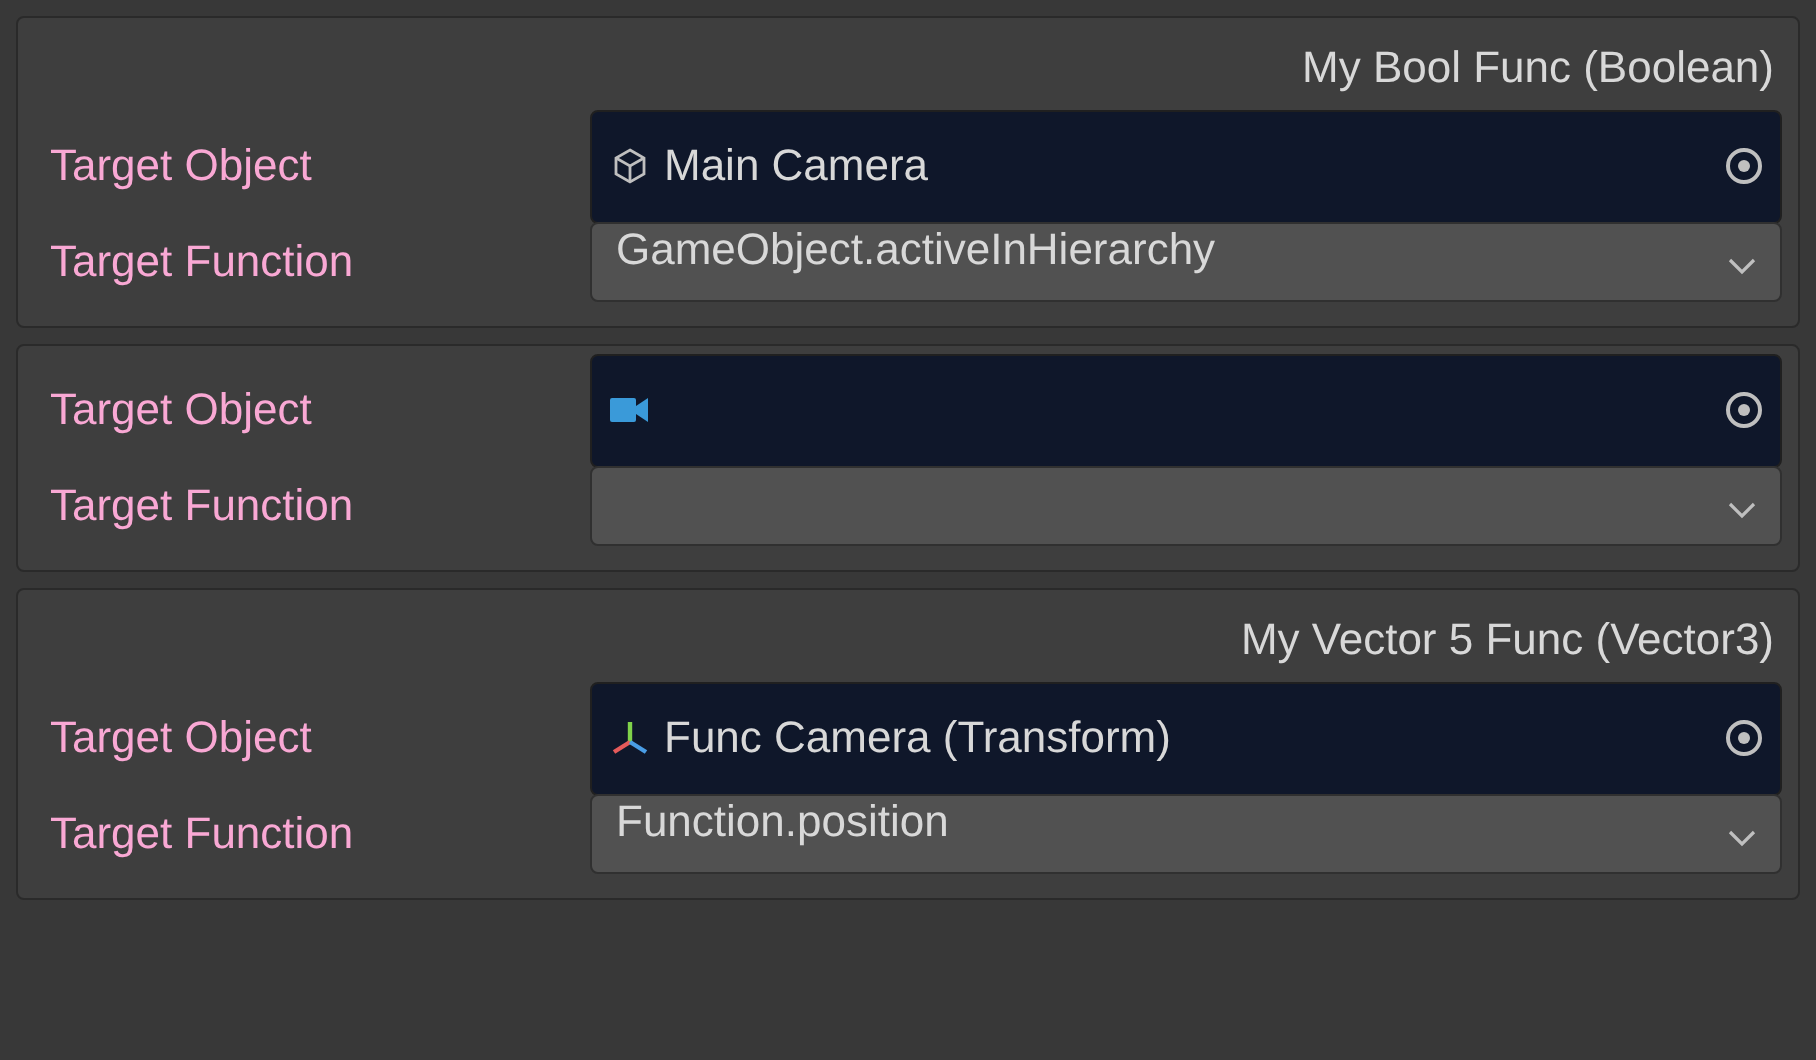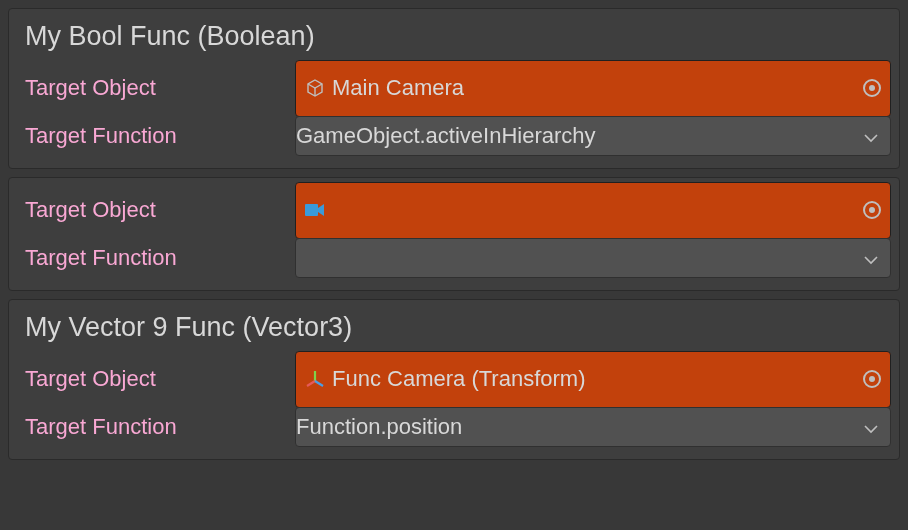--- a/index.html
+++ b/index.html
@@ -13,38 +13,39 @@
   }
   .panel {
     background: #3e3e3e;
     border: 1px solid #2a2a2a;
     border-radius: 4px;
     margin-bottom: 8px;
     padding: 6px 8px 10px 8px;
   }
   .panel-header {
     color: #d8d8d8;
-    font-size: 27px;
+    font-size: 22px;
     padding: 6px 4px 10px 8px;
+    text-align: right;
   }
   .prop-row {
     display: flex;
     align-items: center;
     height: 44px;
     margin-top: 4px;
   }
   .prop-label {
     width: 278px;
     flex-shrink: 0;
     padding-left: 8px;
     color: #f9a8d4;
   }
   .object-field {
     flex: 1;
-    background: #c2410c;
+    background: #0f172a;
     border: 1px solid #202020;
     border-radius: 4px;
     height: 57px;
     display: flex;
     align-items: center;
     padding-left: 8px;
     color: #d8d8d8;
     position: relative;
     text-align: right;
   }
@@ -68,21 +69,21 @@
     align-items: center;
     justify-content: center;
   }
   .dropdown-field {
     flex: 1;
     background: #515151;
     border: 1px solid #303030;
     border-radius: 4px;
     height: 40px;
     display: flex;
-    align-items: center;
+    padding-left: 12px;
     color: #d8d8d8;
     position: relative;
   }
   .dropdown-arrow {
     position: absolute;
     right: 12px;
     top: 50%;
     transform: translateY(-50%);
   }
 </style>
@@ -153,21 +154,21 @@
       <span class="dropdown-arrow">
         <svg width="14" height="10" viewBox="0 0 14 10">
             <path d="M1 2 L7 8 L13 2" fill="none" stroke="#bfbfbf" stroke-width="1.6"></path>
           </svg>
       </span>
     </div>
   </div>
 </div>
 
 <div class="panel">
-  <div class="panel-header">My Vector 9 Func (Vector3)</div>
+  <div class="panel-header">My Vector 5 Func (Vector3)</div>
 
   <div class="prop-row">
     <div class="prop-label">Target Object</div>
     <div class="object-field">
       <span class="icon">
         <svg width="20" height="20" viewBox="0 0 20 20">
             <line x1="10" y1="12" x2="10" y2="2" stroke="#7fd24a" stroke-width="2.2"></line>
             <line x1="10" y1="12" x2="2" y2="17" stroke="#e55a5a" stroke-width="2.2"></line>
             <line x1="10" y1="12" x2="18" y2="17" stroke="#4a9de5" stroke-width="2.2"></line>
           </svg>

